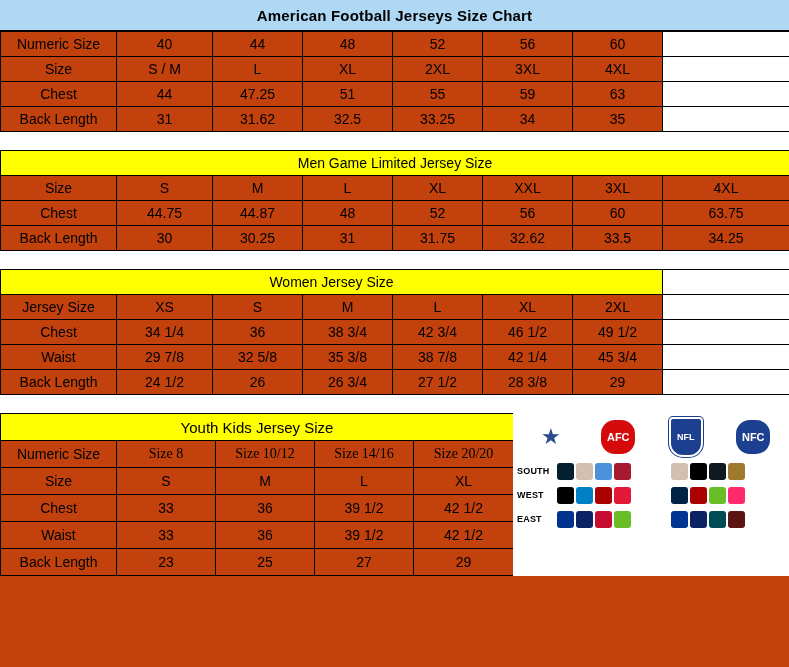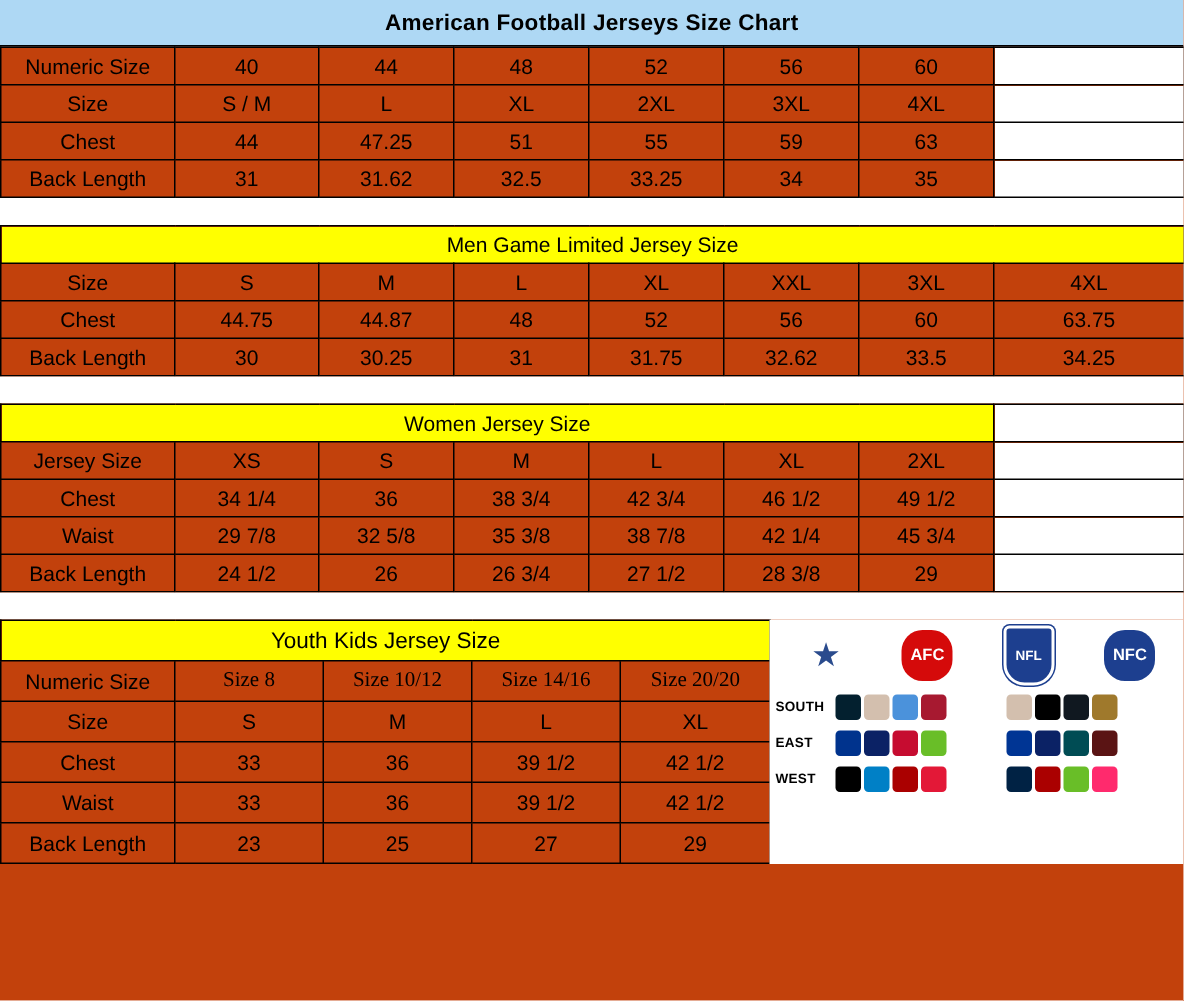--- a/index.html
+++ b/index.html
@@ -407,49 +407,49 @@
           <span class="gap-col"></span>
           <span class="team-group">
             <span class="team-dot" style="background:#d3bfae"></span>
             <span class="team-dot" style="background:#000000"></span>
             <span class="team-dot" style="background:#101820"></span>
             <span class="team-dot" style="background:#9f792c"></span>
           </span>
         </div>
 
         <div class="div-row">
+          <span class="div-label">WEST</span>
+          <span class="team-group">
+            <span class="team-dot" style="background:#000000"></span>
+            <span class="team-dot" style="background:#0080c6"></span>
+            <span class="team-dot" style="background:#aa0000"></span>
+            <span class="team-dot" style="background:#e31837"></span>
+          </span>
+          <span class="gap-col"></span>
+          <span class="team-group">
+            <span class="team-dot" style="background:#002244"></span>
+            <span class="team-dot" style="background:#aa0000"></span>
+            <span class="team-dot" style="background:#69be28"></span>
+            <span class="team-dot" style="background:#ff2a6d"></span>
+          </span>
+        </div>
+
+        <div class="div-row">
           <span class="div-label">EAST</span>
           <span class="team-group">
             <span class="team-dot" style="background:#00338d"></span>
             <span class="team-dot" style="background:#0b2265"></span>
             <span class="team-dot" style="background:#c60c30"></span>
             <span class="team-dot" style="background:#69be28"></span>
           </span>
           <span class="gap-col"></span>
           <span class="team-group">
             <span class="team-dot" style="background:#003594"></span>
             <span class="team-dot" style="background:#0b2265"></span>
             <span class="team-dot" style="background:#004c54"></span>
             <span class="team-dot" style="background:#5a1414"></span>
           </span>
         </div>
-
-        <div class="div-row">
-          <span class="div-label">WEST</span>
-          <span class="team-group">
-            <span class="team-dot" style="background:#000000"></span>
-            <span class="team-dot" style="background:#0080c6"></span>
-            <span class="team-dot" style="background:#aa0000"></span>
-            <span class="team-dot" style="background:#e31837"></span>
-          </span>
-          <span class="gap-col"></span>
-          <span class="team-group">
-            <span class="team-dot" style="background:#002244"></span>
-            <span class="team-dot" style="background:#aa0000"></span>
-            <span class="team-dot" style="background:#69be28"></span>
-            <span class="team-dot" style="background:#ff2a6d"></span>
-          </span>
-        </div>
       </div>
     </div>
   </div>
 
 </div>
 
 </body></html>

